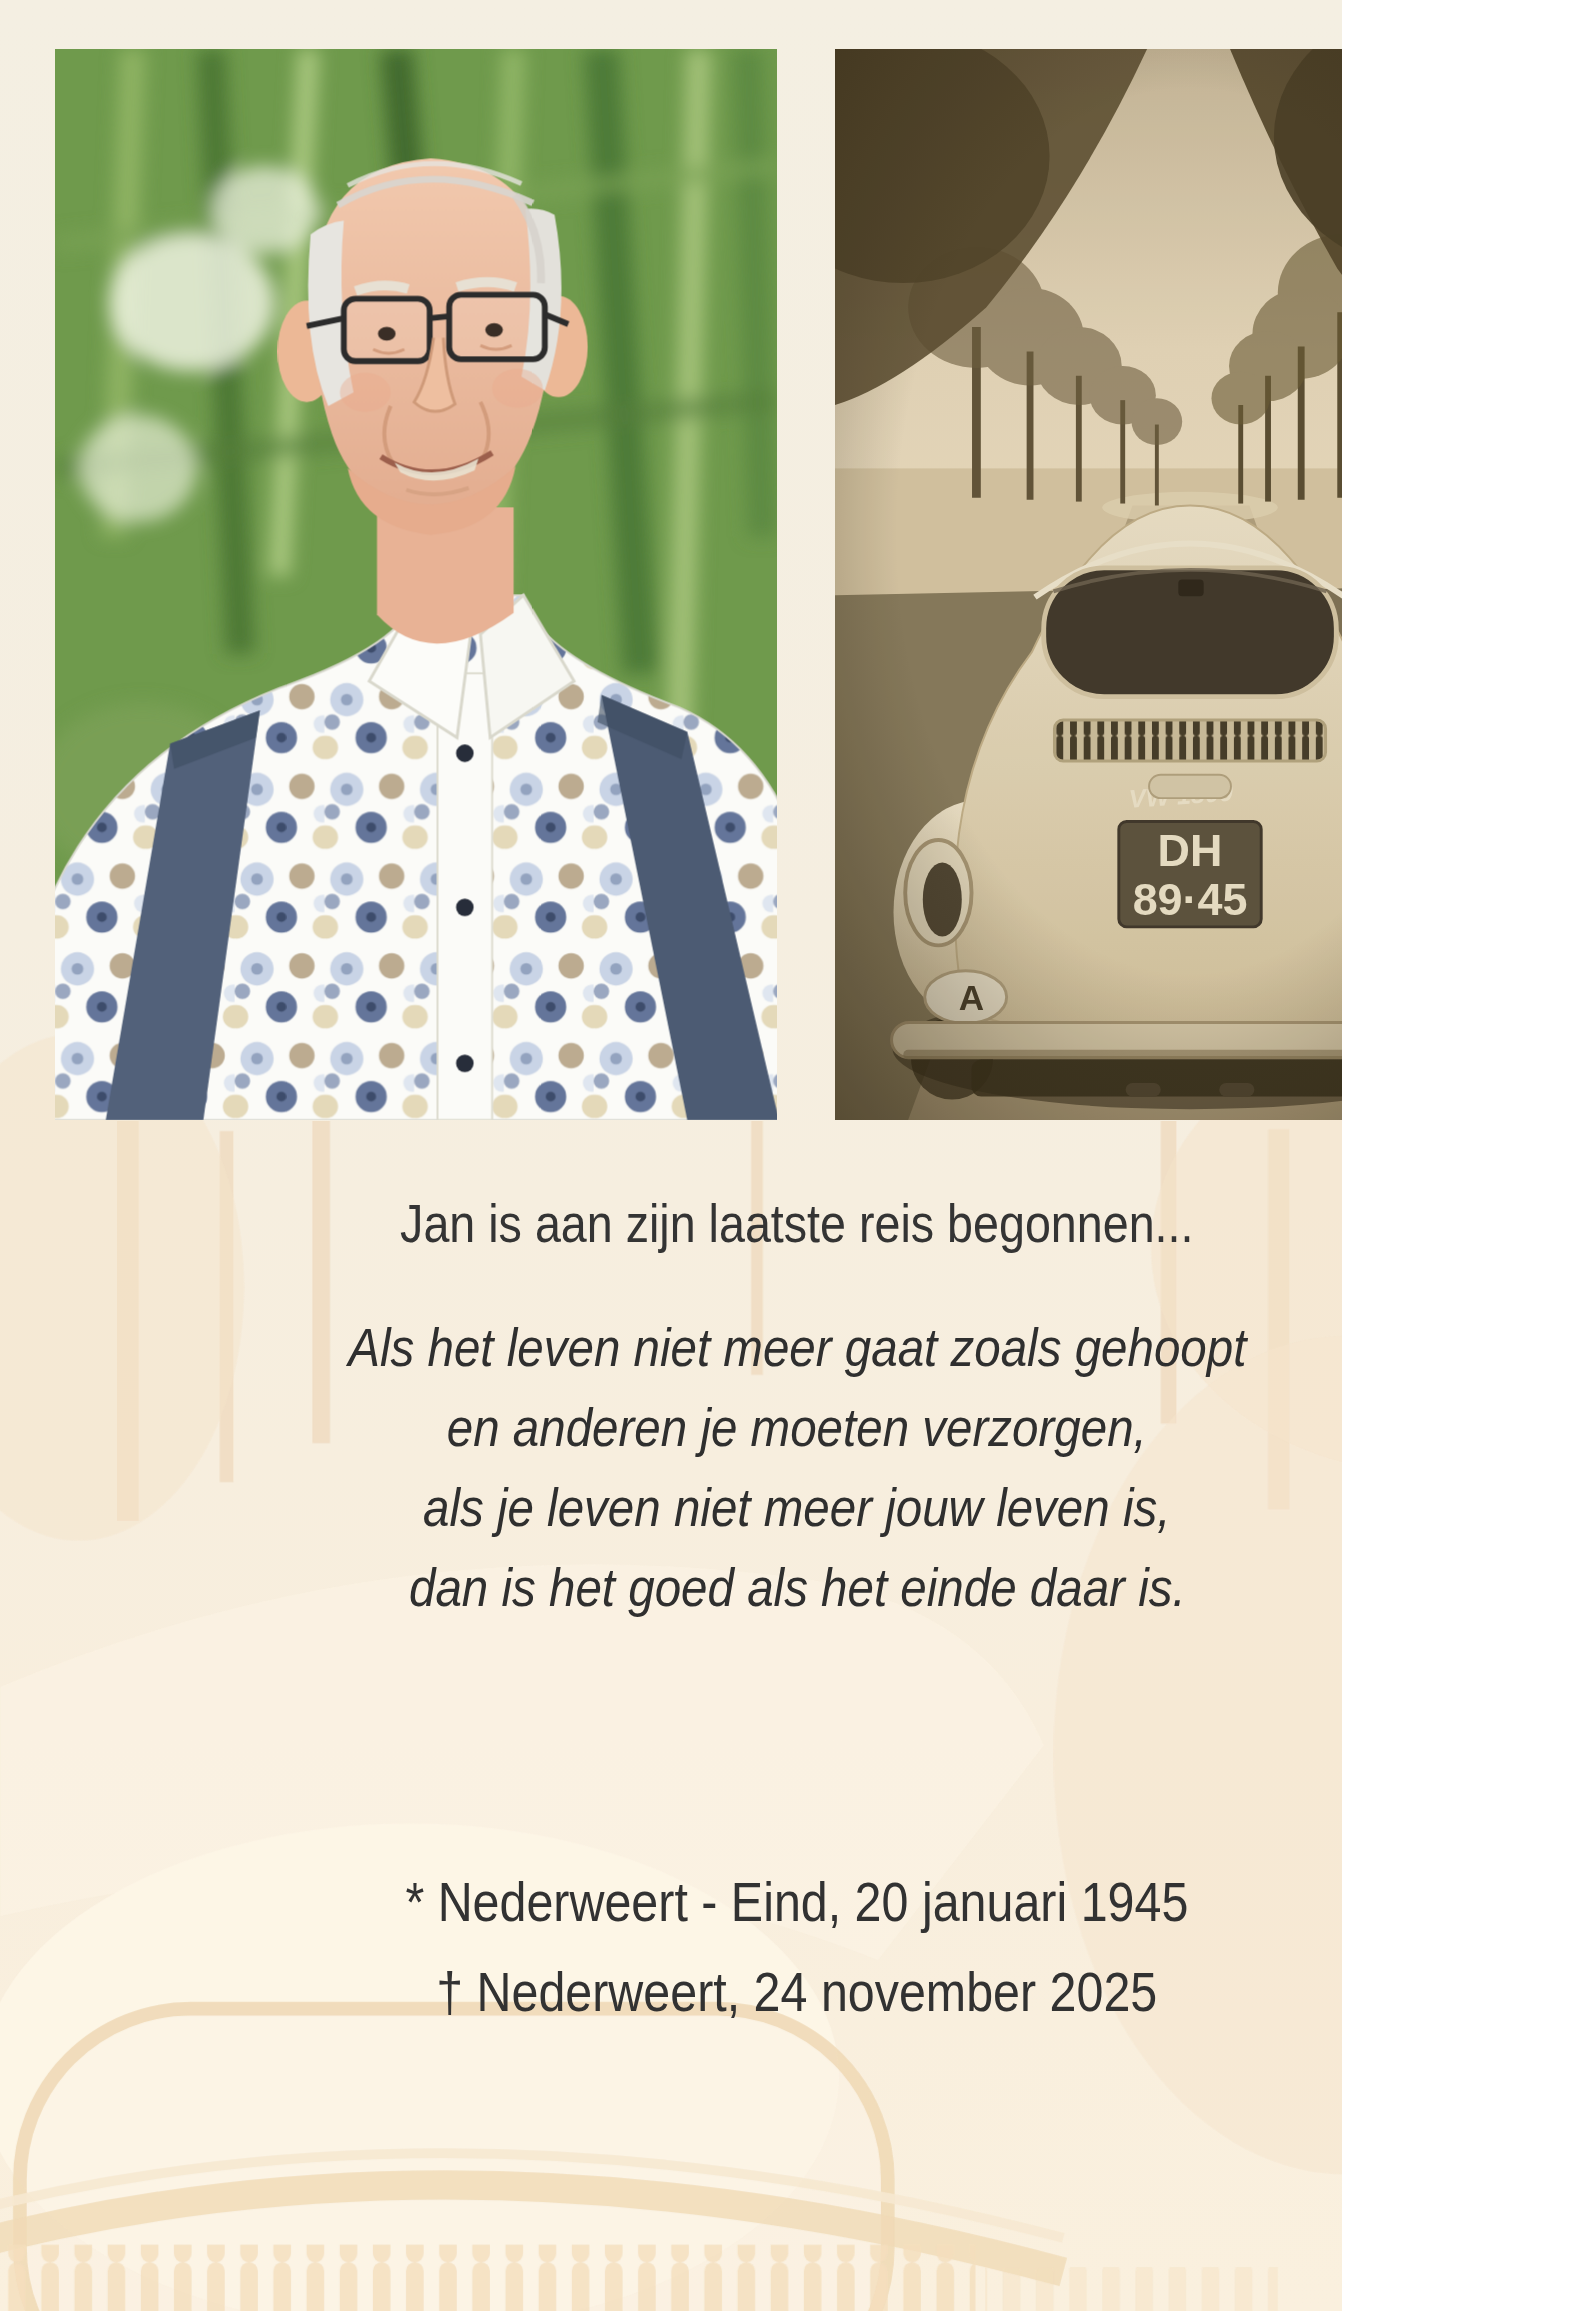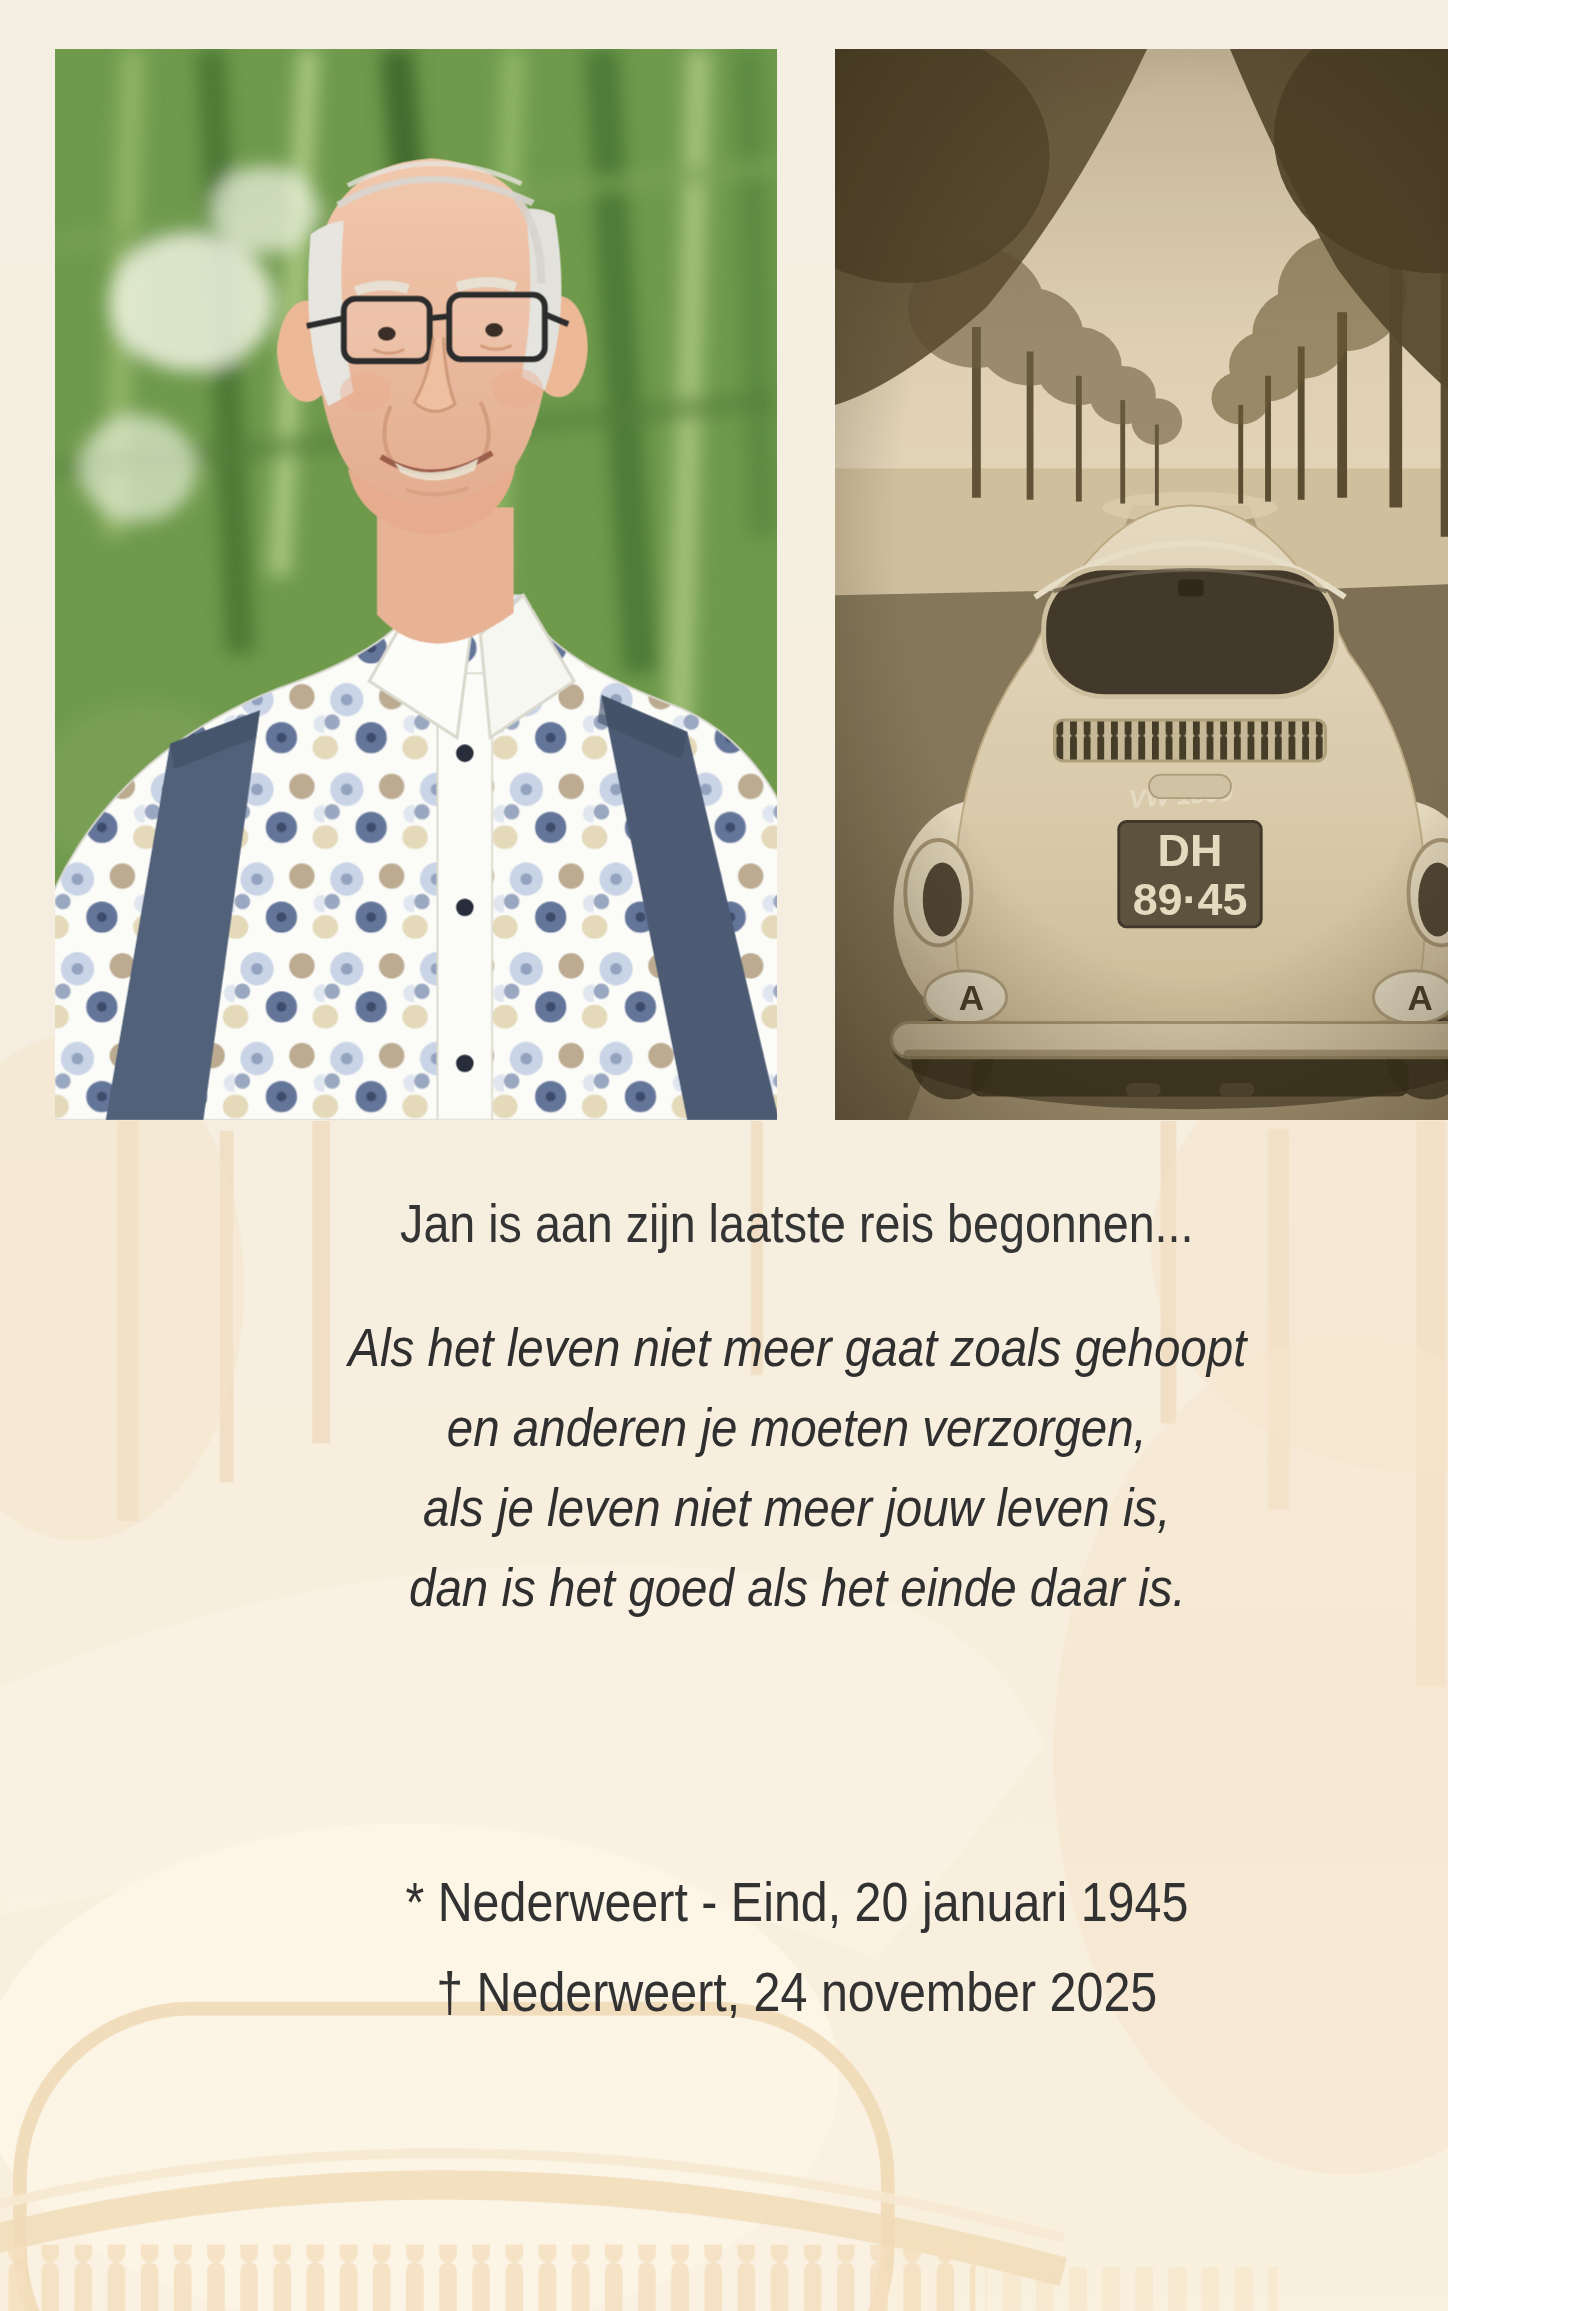--- a/index.html
+++ b/index.html
@@ -1,17 +1,17 @@
 <!DOCTYPE html>
 <html><head>
 <meta charset="utf-8">
 <style>
   html,body{margin:0;padding:0;}
   body{width:1594px;height:2311px;font-family:"Liberation Sans",sans-serif;}
-  .card{position:relative;width:1448px;height:2311px;overflow:hidden;
+  .card{position:relative;width:1342px;height:2311px;overflow:hidden;
         background:linear-gradient(180deg,#f4efe2 0%,#f5eee0 40%,#f8eedd 75%,#faf0de 100%);}
   .wm{position:absolute;left:0;top:0;width:1594px;height:2311px;pointer-events:none;}
   .photo{position:absolute;top:49px;height:1071px;overflow:hidden;background:#ddd;}
   .photo.left{left:55px;width:722px;}
   .photo.right{left:835px;width:711px;}
   .photo svg{display:block;width:100%;height:100%;}
   .line{position:absolute;left:0;width:1594px;text-align:center;color:#343434;line-height:1.05;white-space:nowrap;}
   .line .t{display:inline-block;transform:scaleX(.88);transform-origin:50% 50%;}
   .opening{top:1196px;font-size:53px;}
   .poem{font-style:italic;font-size:54px;color:#2f2f2f;}

